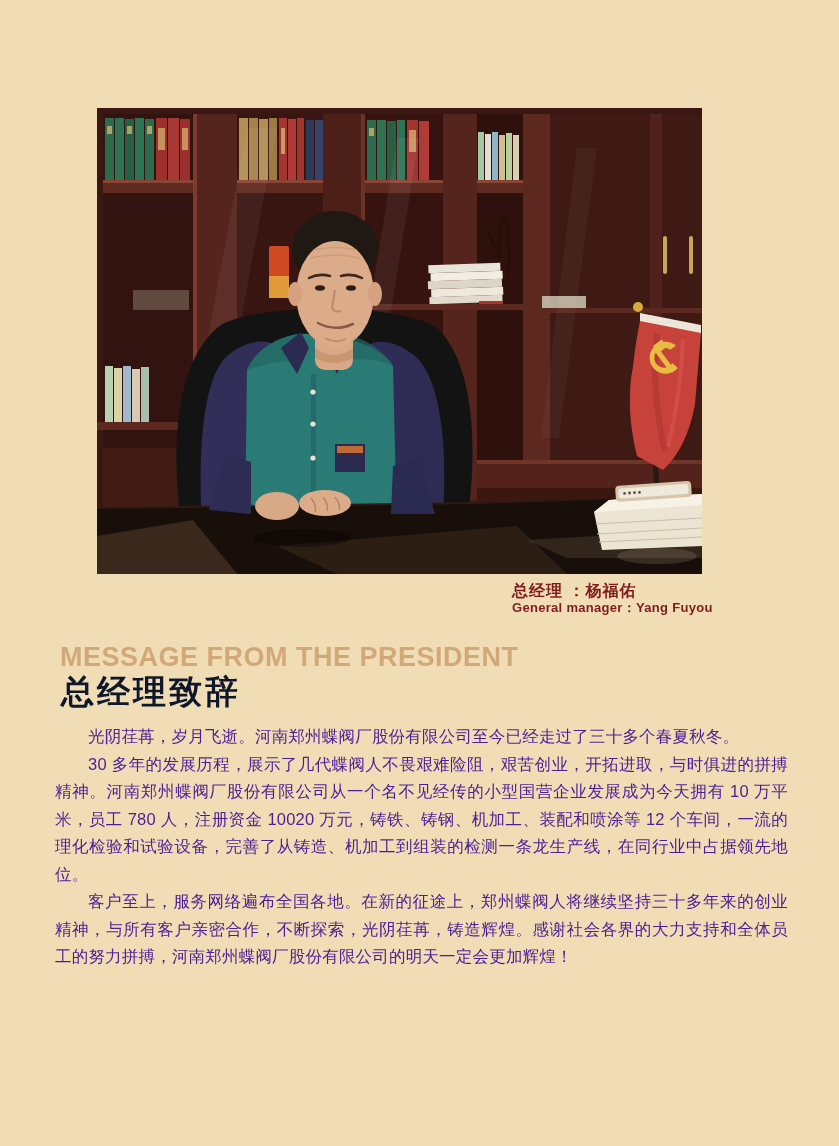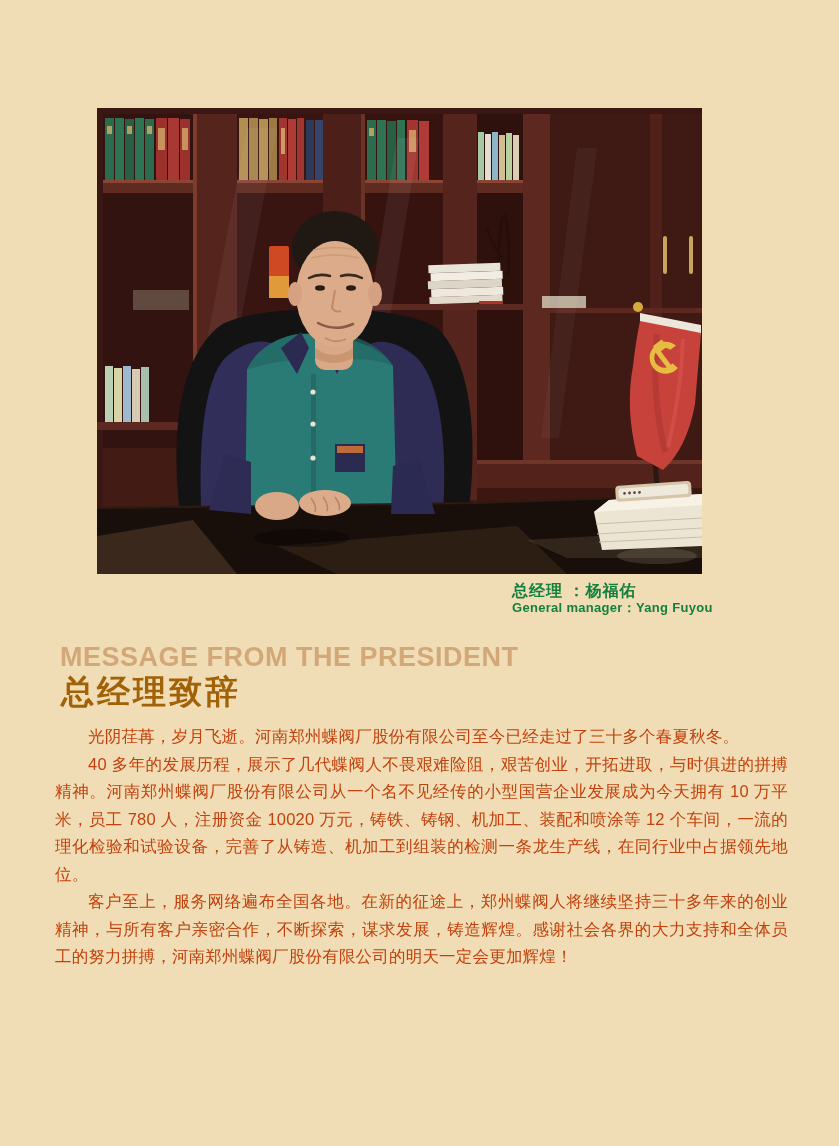--- a/index.html
+++ b/index.html
@@ -7,37 +7,37 @@
     width:839px;height:1146px;position:relative;overflow:hidden;
     background:#f0ddb5;
     font-family:"Liberation Sans","DejaVu Sans",sans-serif;
   }
   .photo-frame{
     position:absolute;left:97px;top:108px;width:605px;height:466px;
     overflow:hidden;background:#421b15;
   }
   .photo-frame svg{display:block;}
   .caption{
-    position:absolute;left:512px;top:581px;color:#15803d;line-height:1.2;
+    position:absolute;left:512px;top:581px;color:#7f1d1d;line-height:1.2;
   }
   .caption .cn{font-size:16px;font-weight:bold;letter-spacing:1px;}
   .caption .en{font-size:13px;font-weight:bold;letter-spacing:.3px;margin-top:0;}
   .heading-en{
     position:absolute;left:60px;top:641px;
     font-size:27px;font-weight:bold;color:#d3a878;letter-spacing:.5px;
     transform:scaleY(1.04);transform-origin:left top;white-space:nowrap;
   }
   .heading-cn{
     position:absolute;left:61px;top:670px;
     font-family:"Liberation Serif","DejaVu Serif",serif;
-    font-size:33px;font-weight:bold;color:#a16207;letter-spacing:3px;
+    font-size:33px;font-weight:bold;color:#0f172a;letter-spacing:3px;
   }
   .body-text{
     position:absolute;left:55px;top:723px;width:733px;
-    font-size:16.5px;line-height:27.5px;color:#c2410c;
+    font-size:16.5px;line-height:27.5px;color:#4c1d95;
     text-align:justify;letter-spacing:.2px;
   }
   .body-text p{margin:0;text-indent:2em;}
 </style>
 </head>
 <body style="background: rgb(240, 221, 181);">
 
 <div class="photo-frame">
   <svg width="605" height="466" viewBox="0 0 605 466" xmlns="http://www.w3.org/2000/svg">
 
@@ -270,15 +270,15 @@
 <div class="caption">
   <div class="cn">总经理 ：杨福佑</div>
   <div class="en">General manager：Yang Fuyou</div>
 </div>
 
 <div class="heading-en">MESSAGE FROM THE PRESIDENT</div>
 <div class="heading-cn">总经理致辞</div>
 
 <div class="body-text">
   <p>光阴荏苒，岁月飞逝。河南郑州蝶阀厂股份有限公司至今已经走过了三十多个春夏秋冬。</p>
-  <p>40 多年的发展历程，展示了几代蝶阀人不畏艰难险阻，艰苦创业，开拓进取，与时俱进的拼搏精神。河南郑州蝶阀厂股份有限公司从一个名不见经传的小型国营企业发展成为今天拥有 10 万平米，员工 780 人，注册资金 10020 万元，铸铁、铸钢、机加工、装配和喷涂等 12 个车间，一流的理化检验和试验设备，完善了从铸造、机加工到组装的检测一条龙生产线，在同行业中占据领先地位。</p>
-  <p>客户至上，服务网络遍布全国各地。在新的征途上，郑州蝶阀人将继续坚持三十多年来的创业精神，与所有客户亲密合作，不断探索，谋求发展，铸造辉煌。感谢社会各界的大力支持和全体员工的努力拼搏，河南郑州蝶阀厂股份有限公司的明天一定会更加辉煌！</p>
+  <p>30 多年的发展历程，展示了几代蝶阀人不畏艰难险阻，艰苦创业，开拓进取，与时俱进的拼搏精神。河南郑州蝶阀厂股份有限公司从一个名不见经传的小型国营企业发展成为今天拥有 10 万平米，员工 780 人，注册资金 10020 万元，铸铁、铸钢、机加工、装配和喷涂等 12 个车间，一流的理化检验和试验设备，完善了从铸造、机加工到组装的检测一条龙生产线，在同行业中占据领先地位。</p>
+  <p>客户至上，服务网络遍布全国各地。在新的征途上，郑州蝶阀人将继续坚持三十多年来的创业精神，与所有客户亲密合作，不断探索，光阴荏苒，铸造辉煌。感谢社会各界的大力支持和全体员工的努力拼搏，河南郑州蝶阀厂股份有限公司的明天一定会更加辉煌！</p>
 </div>
 
 </body></html>

